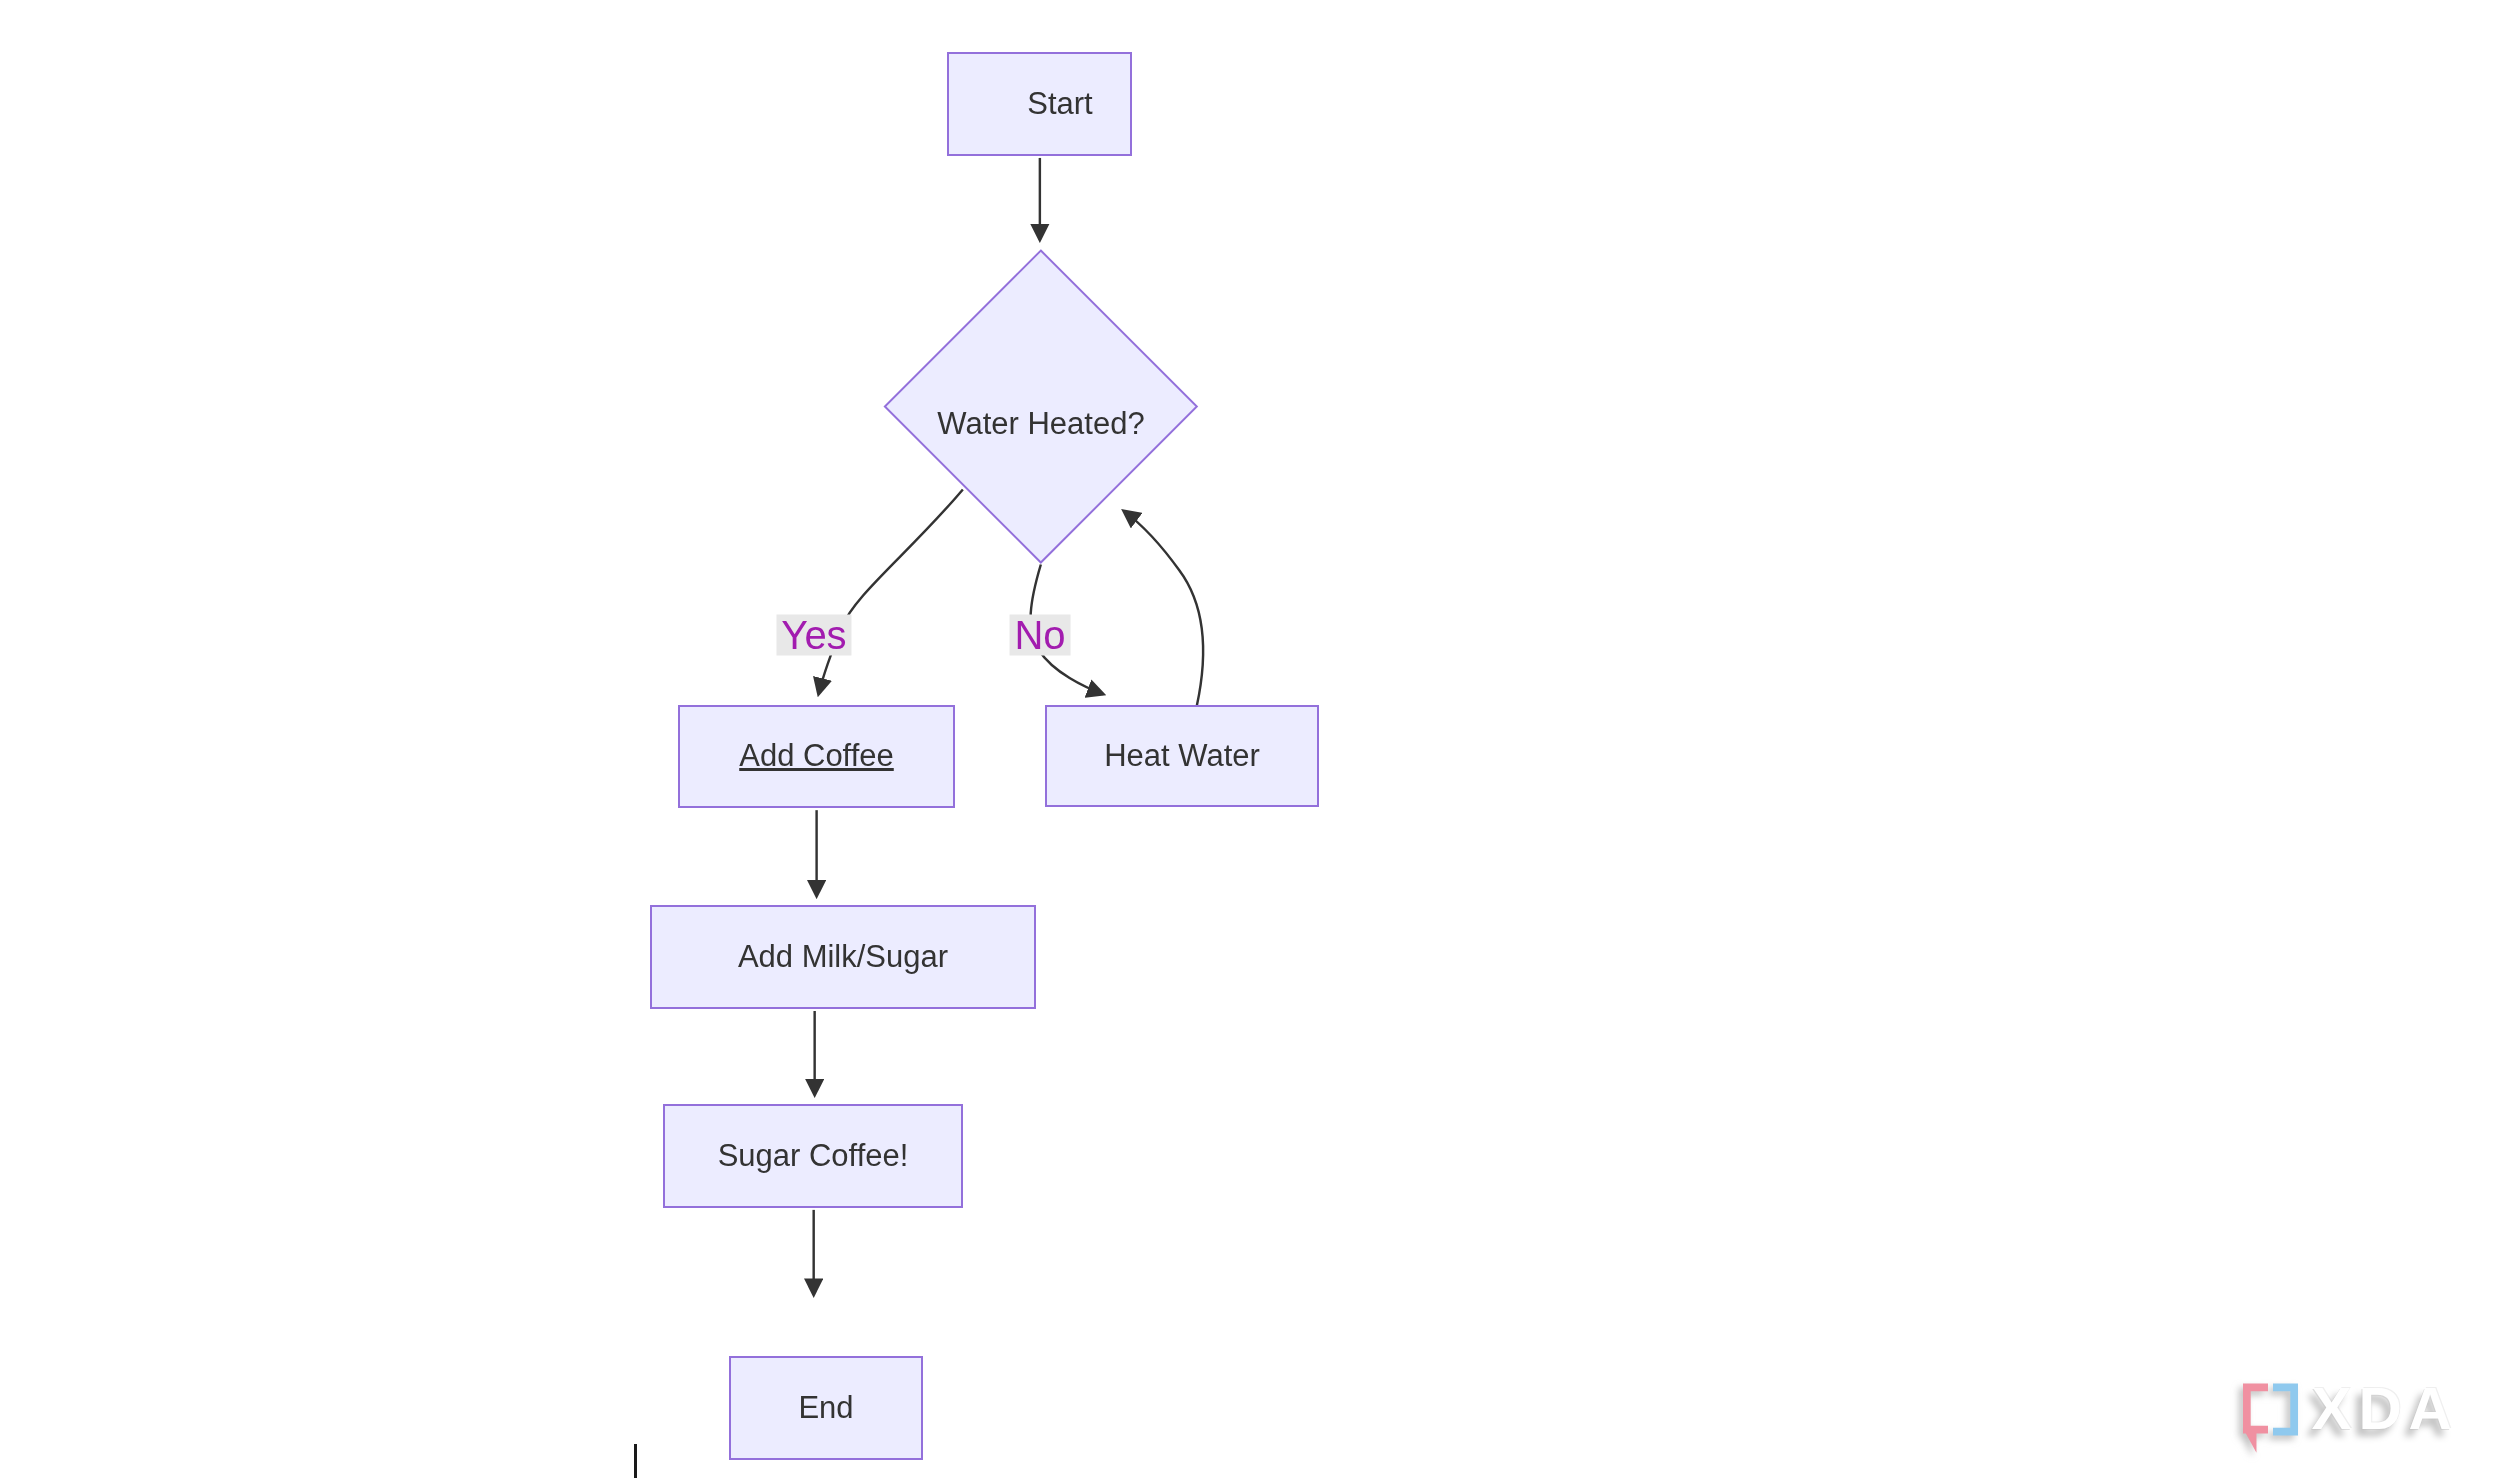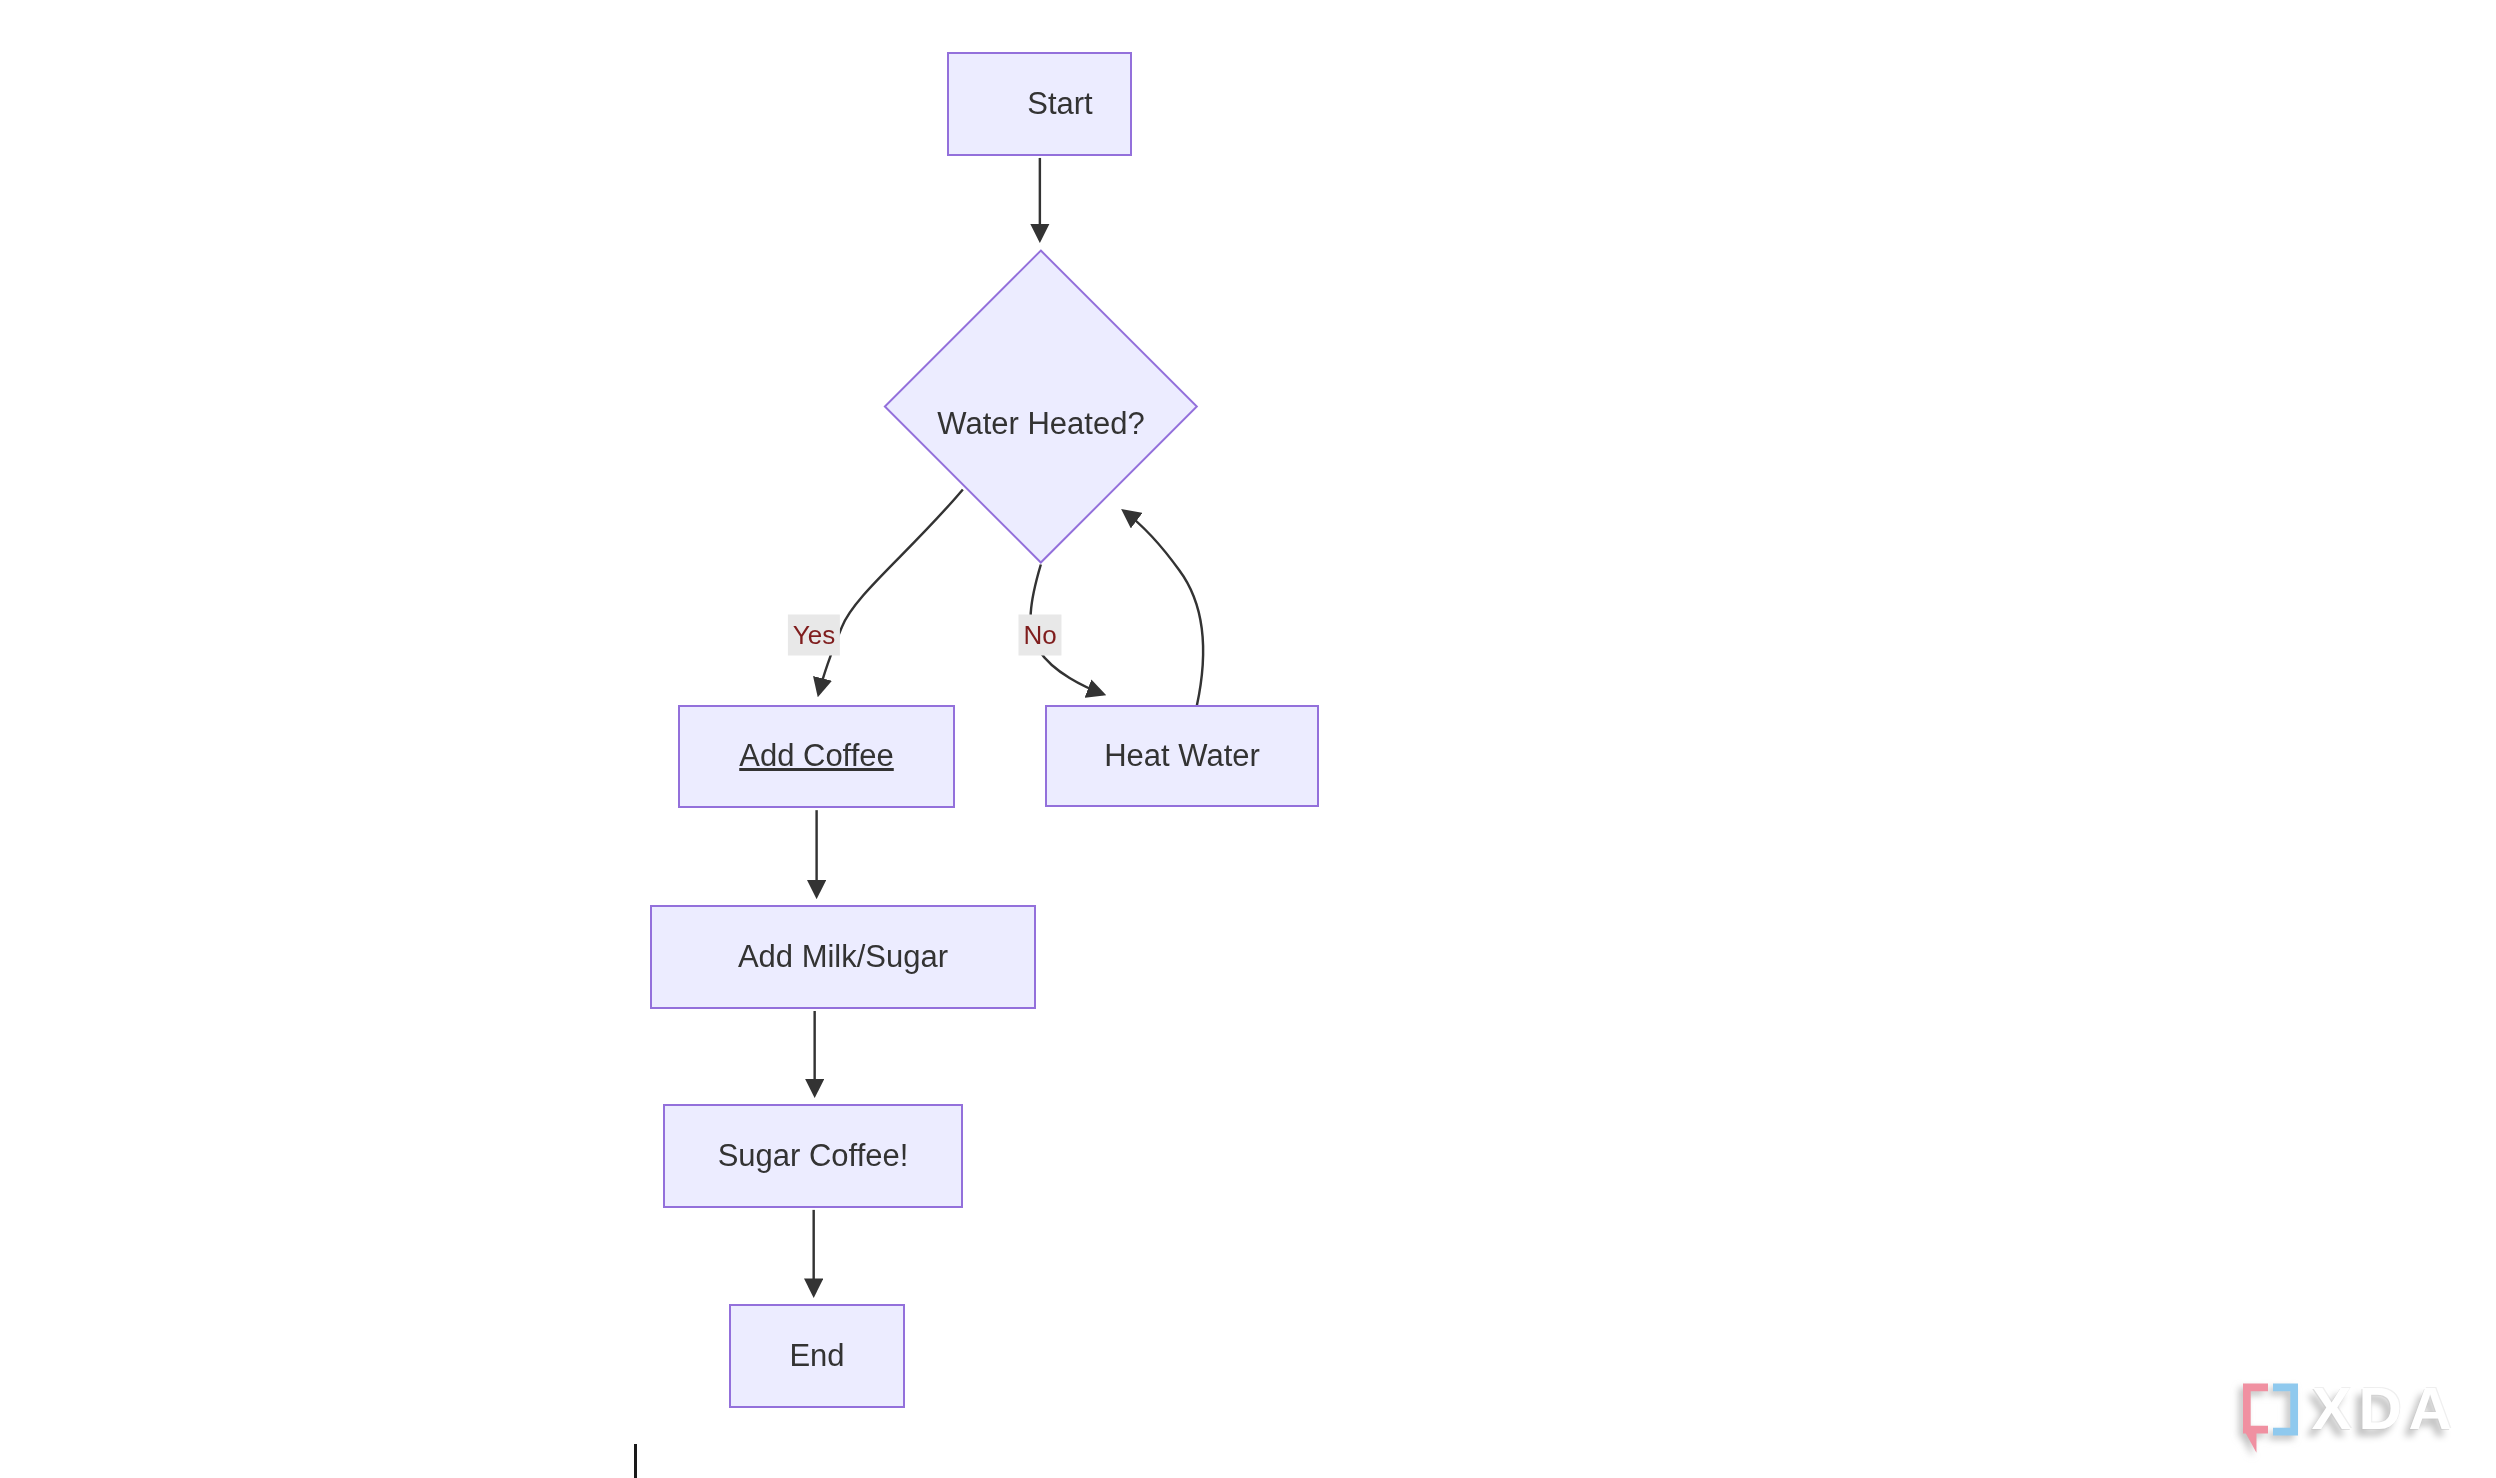--- a/index.html
+++ b/index.html
@@ -41,22 +41,22 @@
     width: 312px;
     text-align: center;
     color: #333333;
     font-size: 31px;
     margin-top: 18px;
   }
   .edge-label {
     position: absolute;
     transform: translate(-50%, -50%);
     background: #e8e8e8;
-    color: #7f1d1d;
-    font-size: 26px;
+    color: #a21caf;
+    font-size: 40px;
     line-height: 37px;
     padding: 2px 4.9px;
     white-space: nowrap;
   }
   .edge-label.yes { left: 814px; top: 635px; }
   .edge-label.no  { left: 1040px; top: 635px; }
   .text-caret {
     position: absolute;
     left: 634px;
     top: 1444px;
@@ -126,21 +126,21 @@
   </div>
 
   <div class="node" style="left:650px; top:905px; width:386px; height:104px;">
     <span>Add Milk/Sugar</span>
   </div>
 
   <div class="node" style="left:663px; top:1104px; width:300px; height:104px;">
     <span>Sugar Coffee!</span>
   </div>
 
-  <div class="node" style="left:729px; top:1304px; width:176px; height:104px;">
+  <div class="node" style="left:729px; top:1356px; width:194px; height:104px;">
     <span>End</span>
   </div>
 
   <div class="edge-label yes">Yes</div>
   <div class="edge-label no">No</div>
 
   <div class="text-caret"></div>
 
   <div class="watermark">
     <div class="brackets">

